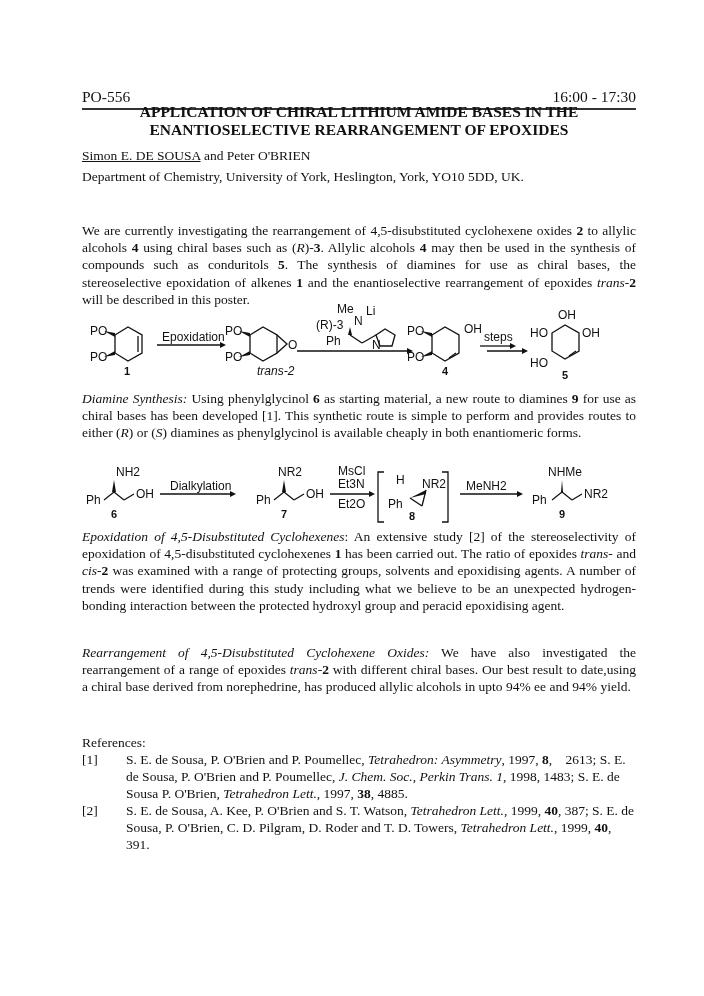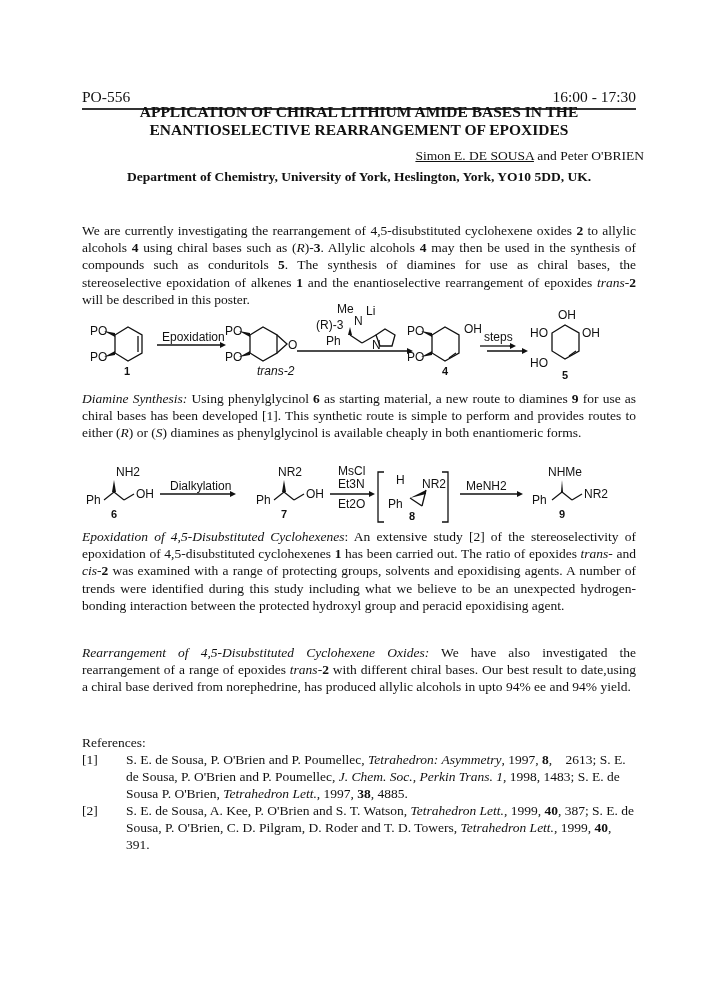--- a/index.html
+++ b/index.html
@@ -7,24 +7,24 @@
          font-family: "Liberation Serif", "DejaVu Serif", serif; color: #111; }
   .page { position: absolute; left: 82px; top: 0; width: 554px; }
   .hdr { position: absolute; top: 52px; left: 0; width: 554px; height: 20px;
          font-size: 15.5px; border-bottom: 2px solid #333; margin-top: 36px; }
   .hdr .l { position: absolute; left: 0; top: 0; }
   .hdr .c { position: absolute; left: 0; right: 0; top: 0; text-align: center; font-variant: small-caps; }
   .hdr .r { position: absolute; right: 0; top: 0; }
   .hdr sup { font-size: 8px; font-variant: normal; }
   .title { position: absolute; top: 92px; left: 0; width: 554px; text-align: center;
            font-weight: bold; font-size: 15.5px; line-height: 18px; margin-top: 11px; }
-  .authors { position: absolute; top: 148px; left: 8px; width: 554px; text-align: right; font-size: 13.5px; }
+  .authors { position: absolute; top: 148px; left: 0; width: 554px; text-align: left; font-size: 13.5px; }
   .authors u { text-decoration: underline; }
-  .affil { position: absolute; top: 168px; left: 0; width: 554px; text-align: center;
-           font-size: 13.5px; line-height: 17px; font-weight: bold; }
+  .affil { position: absolute; top: 168px; left: 0; width: 554px; 
+           font-size: 13.5px; line-height: 17px; }
   .para { position: absolute; left: 0; width: 554px; font-size: 13.5px; line-height: 17.2px;
           text-align: justify; }
   .para i { font-style: italic; }
   .scheme { position: absolute; left: 0; width: 554px; }
   .scheme text { font-family: "Liberation Sans", "DejaVu Sans", sans-serif; font-size: 12px; fill: #111; }
   .scheme .lbl { font-weight: bold; font-size: 11px; }
   .refs { position: absolute; left: 0; top: 734px; width: 554px; font-size: 13.5px; line-height: 17px; }
   .ref { position: relative; padding-left: 44px; }
   .ref .num { position: absolute; left: 0; top: 0; }
 </style>

